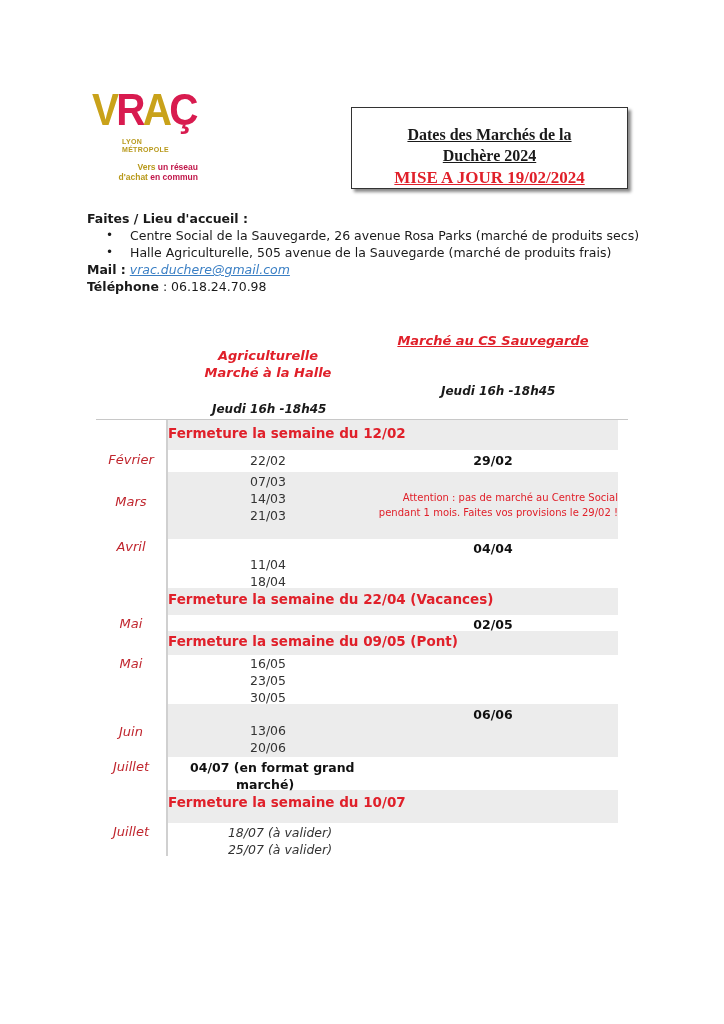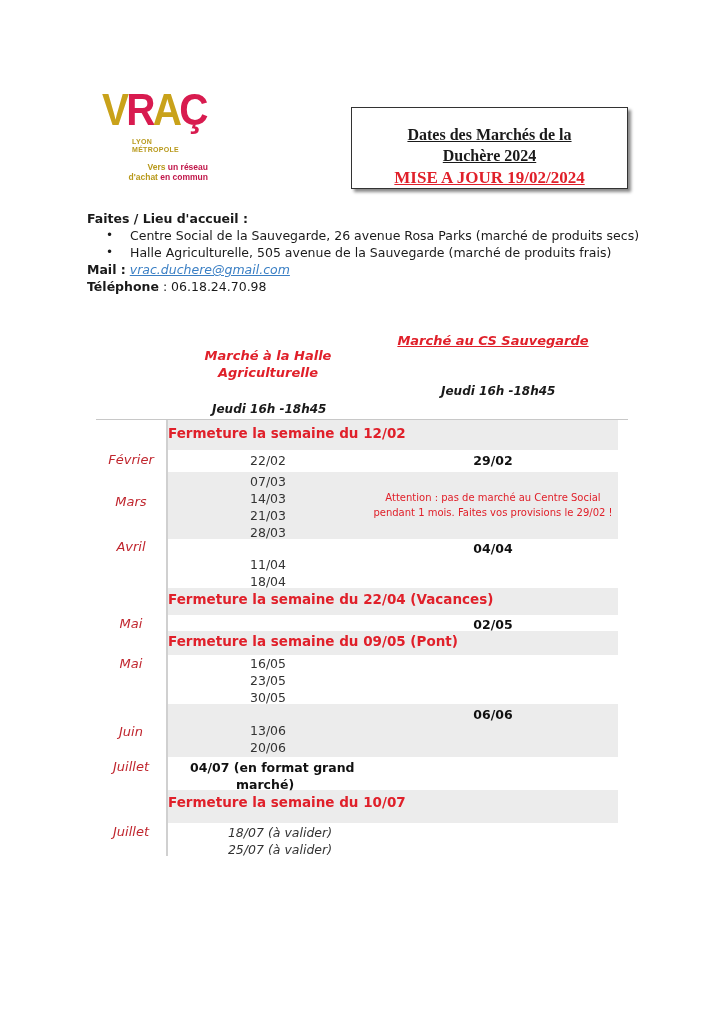--- a/index.html
+++ b/index.html
@@ -1,19 +1,19 @@
 <!DOCTYPE html>
 <html><head>
   <meta charset="utf-8">
   <style>
     html, body { margin:0; padding:0; background:#ffffff; }
     body { width:724px; height:1024px; position:relative; overflow:hidden; font-family:"DejaVu Sans", sans-serif; color:#1a1a1a; }
 
     
-    .logo { position:absolute; left:98px; top:86px; width:110px; height:100px;text-decoration:underline; }
+    .logo { position:absolute; left:88px; top:86px; width:110px; height:100px;text-decoration:underline; }
     .logo-word { position:absolute; left:4px; top:0; font-family:"Liberation Sans", sans-serif; font-weight:bold; font-size:44px; letter-spacing:-3px; line-height:48px; transform:scaleX(0.92); transform-origin:left; }
     .logo-word .v { color:#c9a21a; }
     .logo-word .r { color:#d81b4f; }
     .logo-word .a { color:#c9a21a; }
     .logo-word .c { color:#d81b4f; }
     .logo-sub { position:absolute; left:34px; top:52px; font-family:"Liberation Sans", sans-serif; font-weight:bold; font-size:7px; line-height:8px; color:#b8991c; letter-spacing:0.3px; }
     .logo-tag { position:absolute; left:4px; top:76px; width:106px; text-align:right; font-family:"Liberation Sans", sans-serif; font-weight:bold; font-size:8.5px; line-height:10px; }
     .logo-tag .g { color:#b8991c; }
     .logo-tag .p { color:#c0174a; }
 
@@ -37,21 +37,21 @@
     .col-head { position:absolute; text-align:center; font-weight:bold; font-style:italic; color:#e0202a; font-size:13px; line-height:17px; }
     .hours { position:absolute; font-weight:bold; font-style:italic; font-size:12px; color:#1a1a1a; }
     .hline-top { position:absolute; left:96px; top:419px; width:532px; height:1px; background:#c8c8c8; }
     .vline { position:absolute; left:166px; top:420px; width:2px; height:436px; background:#d0d0d0; }
     .row-block { position:absolute; left:168px; width:450px; }
     .shade { background:#ececec; }
     .month { position:absolute; left:96px; width:70px; text-align:center; color:#c0262e; font-style:italic; font-size:13px; }
     .closure { position:absolute; left:168px; width:450px; color:#e0202a; font-weight:bold; font-size:13.5px; }
     .date-col1 { position:absolute; left:168px; width:200px; text-align:center; font-size:12.5px; line-height:17px; color:#333; }
     .date-col2 { position:absolute; left:368px; width:250px; text-align:center; font-size:12.5px; line-height:17px; color:#111; font-weight:bold; }
-    .warn { position:absolute; left:368px; width:250px; text-align:center; color:#e0202a; font-size:10px; line-height:15px; }
+    .warn { position:absolute; left:368px; width:250px; text-align:right; color:#e0202a; font-size:10px; line-height:15px; }
     .ital { font-style:italic; }
     .b { font-weight:bold; color:#111; }
   </style>
 </head>
 <body>
 
 <div class="logo">
   <div class="logo-word">
     <span class="v">V</span><span class="r">R</span><span class="a">A</span><span class="c">Ç</span>
   </div>
@@ -84,22 +84,22 @@
   <div class="row">
     <span class="bold">Mail :</span>
     <a class="mail-link">vrac.duchere@gmail.com</a>
   </div>
   <div class="row">
     <span class="bold">Téléphone</span><span> : </span><span>06.18.24.70.98</span>
   </div>
 </div>
 
 <div class="col-head" style="left:168px; top:347px; width:200px;">
+  <div>Agriculturelle</div>
   <div>Marché à la Halle</div>
-  <div>Agriculturelle</div>
 </div>
 <div class="col-head" style="left:368px; top:332px; width:250px;text-decoration:underline;">
   <div>Marché au CS Sauvegarde</div>
 </div>
 <div class="hours" style="left:212px; top:402px;">Jeudi 16h -18h45</div>
 <div class="hours" style="left:441px; top:384px;">Jeudi 16h -18h45</div>
 
 <div class="hline-top"></div>
 
 <div class="row-block shade" style="top:420px; height:30px;"></div>
@@ -118,21 +118,20 @@
 
 <div class="month" style="top:452px;">Février</div>
 <div class="date-col1" style="top:452px; left:168px; width:200px;">22/02</div>
 <div class="date-col2" style="top:452px;">29/02</div>
 
 <div class="month" style="top:494px;">Mars</div>
 <div class="date-col1" style="top:473px; left:168px; width:200px;">
   <div>07/03</div>
   <div>14/03</div>
   <div>21/03</div>
-  <div>28/03</div>
 </div>
 <div class="warn" style="top:490px;">
   <div>Attention : pas de marché au Centre Social</div>
   <div>pendant 1 mois. Faites vos provisions le 29/02 !</div>
 </div>
 
 <div class="month" style="top:539px;">Avril</div>
 <div class="date-col2" style="top:540px;">04/04</div>
 <div class="date-col1" style="top:556px;">
   <div>11/04</div>

